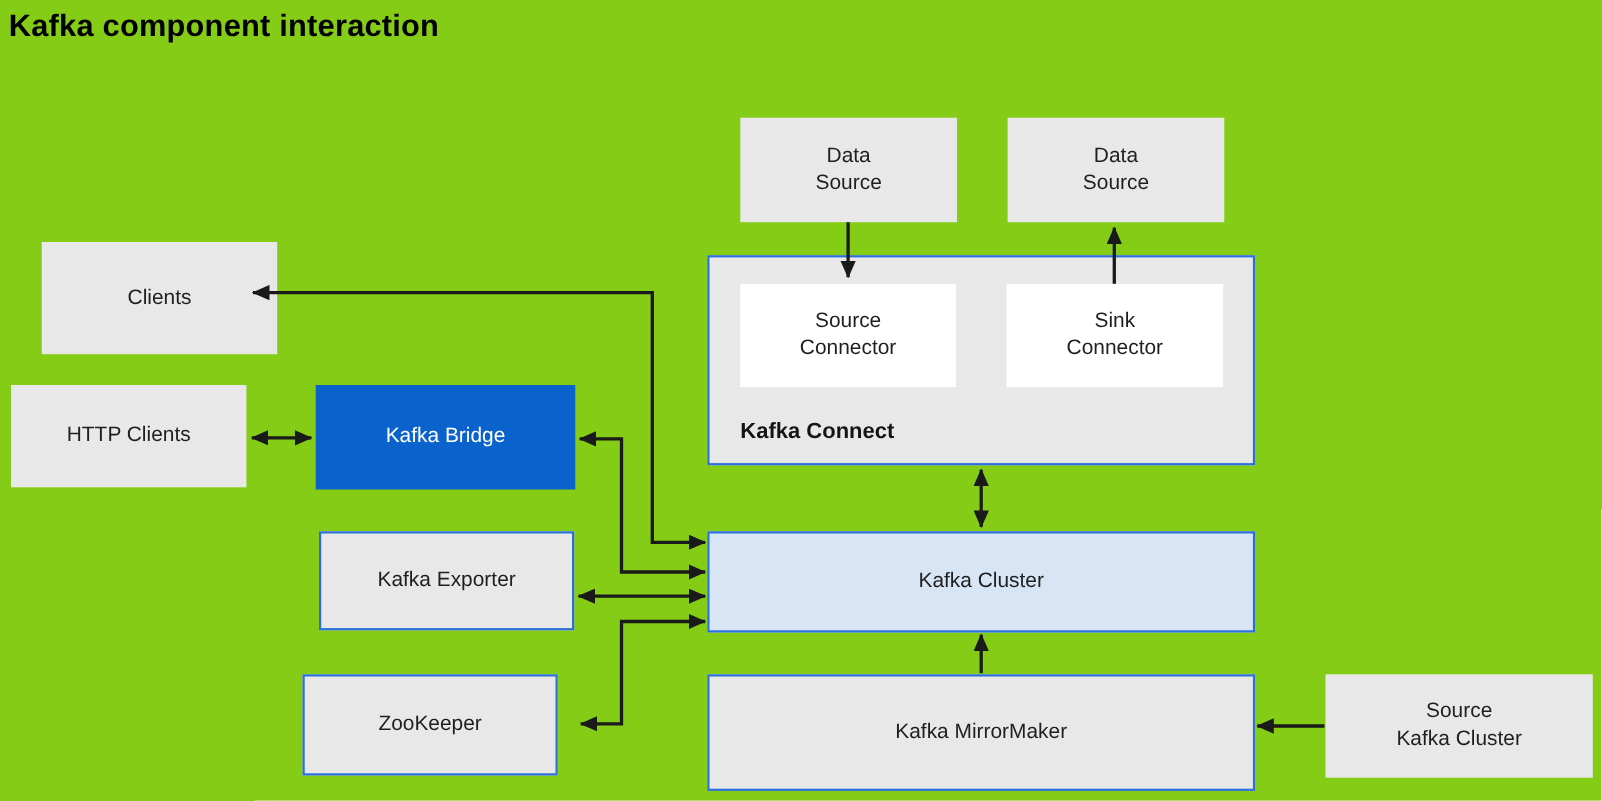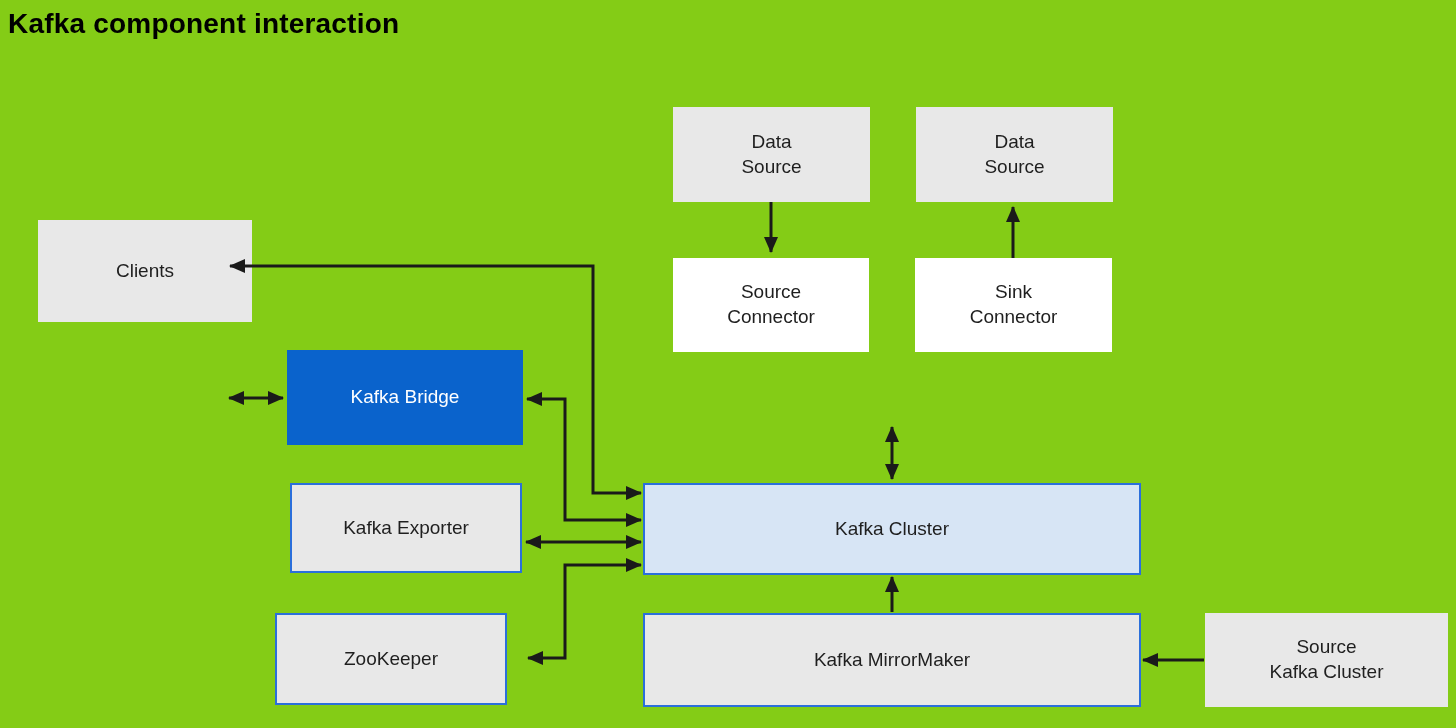--- a/index.html
+++ b/index.html
@@ -31,50 +31,56 @@
   #http-clients{left:10px;top:350px;width:214px;height:93px;}
   #kafka-bridge{left:287px;top:350px;width:236px;height:95px;}
   #kafka-exporter{left:290px;top:483px;width:232px;height:90px;}
   #zookeeper{left:275px;top:613px;width:232px;height:92px;}
   #data-source-left{left:673px;top:107px;width:197px;height:95px;}
   #data-source-right{left:916px;top:107px;width:197px;height:95px;}
   #kafka-connect{left:643px;top:232px;width:498px;height:191px;background:var(--box-gray);}
   #source-connector{left:673px;top:258px;width:196px;height:94px;}
   #sink-connector{left:915px;top:258px;width:197px;height:94px;}
   #kafka-cluster{left:643px;top:483px;width:498px;height:92px;}
-  #kafka-mirrormaker{left:643px;top:613px;width:498px;height:94px;}
+  #kafka-mirrormaker{left:643px;top:613px;width:498px;height:106px;}
   #source-kafka-cluster{left:1205px;top:613px;width:243px;height:94px;}
   .connect-label{position:absolute;left:28px;bottom:16px;font-weight:bold;font-size:20px;color:#151515;}
   .arrows{position:absolute;left:0;top:0;width:1456px;height:728px;z-index:5;pointer-events:none;color:var(--arrow);}
   .arrows path{stroke:currentColor;stroke-width:3;fill:none;}
   #ah path{fill:var(--arrow);stroke:none;}
 </style>
 </head>
 <body>
 
 <div class="canvas">
 
   <div class="title">Kafka component interaction</div>
 
   <div class="box gray" id="clients">
     <span class="line">Clients</span>
   </div>
+  <div class="box gray" id="http-clients">
+    <span class="line">HTTP Clients</span>
+  </div>
   <div class="box gray" id="data-source-left">
     <span class="line">Data</span>
     <span class="line">Source</span>
   </div>
   <div class="box gray" id="data-source-right">
     <span class="line">Data</span>
     <span class="line">Source</span>
   </div>
   <div class="box gray" id="source-kafka-cluster">
     <span class="line">Source</span>
     <span class="line">Kafka Cluster</span>
   </div>
 
+  <div class="box outlined" id="kafka-connect">
+    <span class="connect-label">Kafka Connect</span>
+  </div>
   <div class="box white" id="source-connector">
     <span class="line">Source</span>
     <span class="line">Connector</span>
   </div>
   <div class="box white" id="sink-connector">
     <span class="line">Sink</span>
     <span class="line">Connector</span>
   </div>
 
   <div class="box bridge" id="kafka-bridge">

